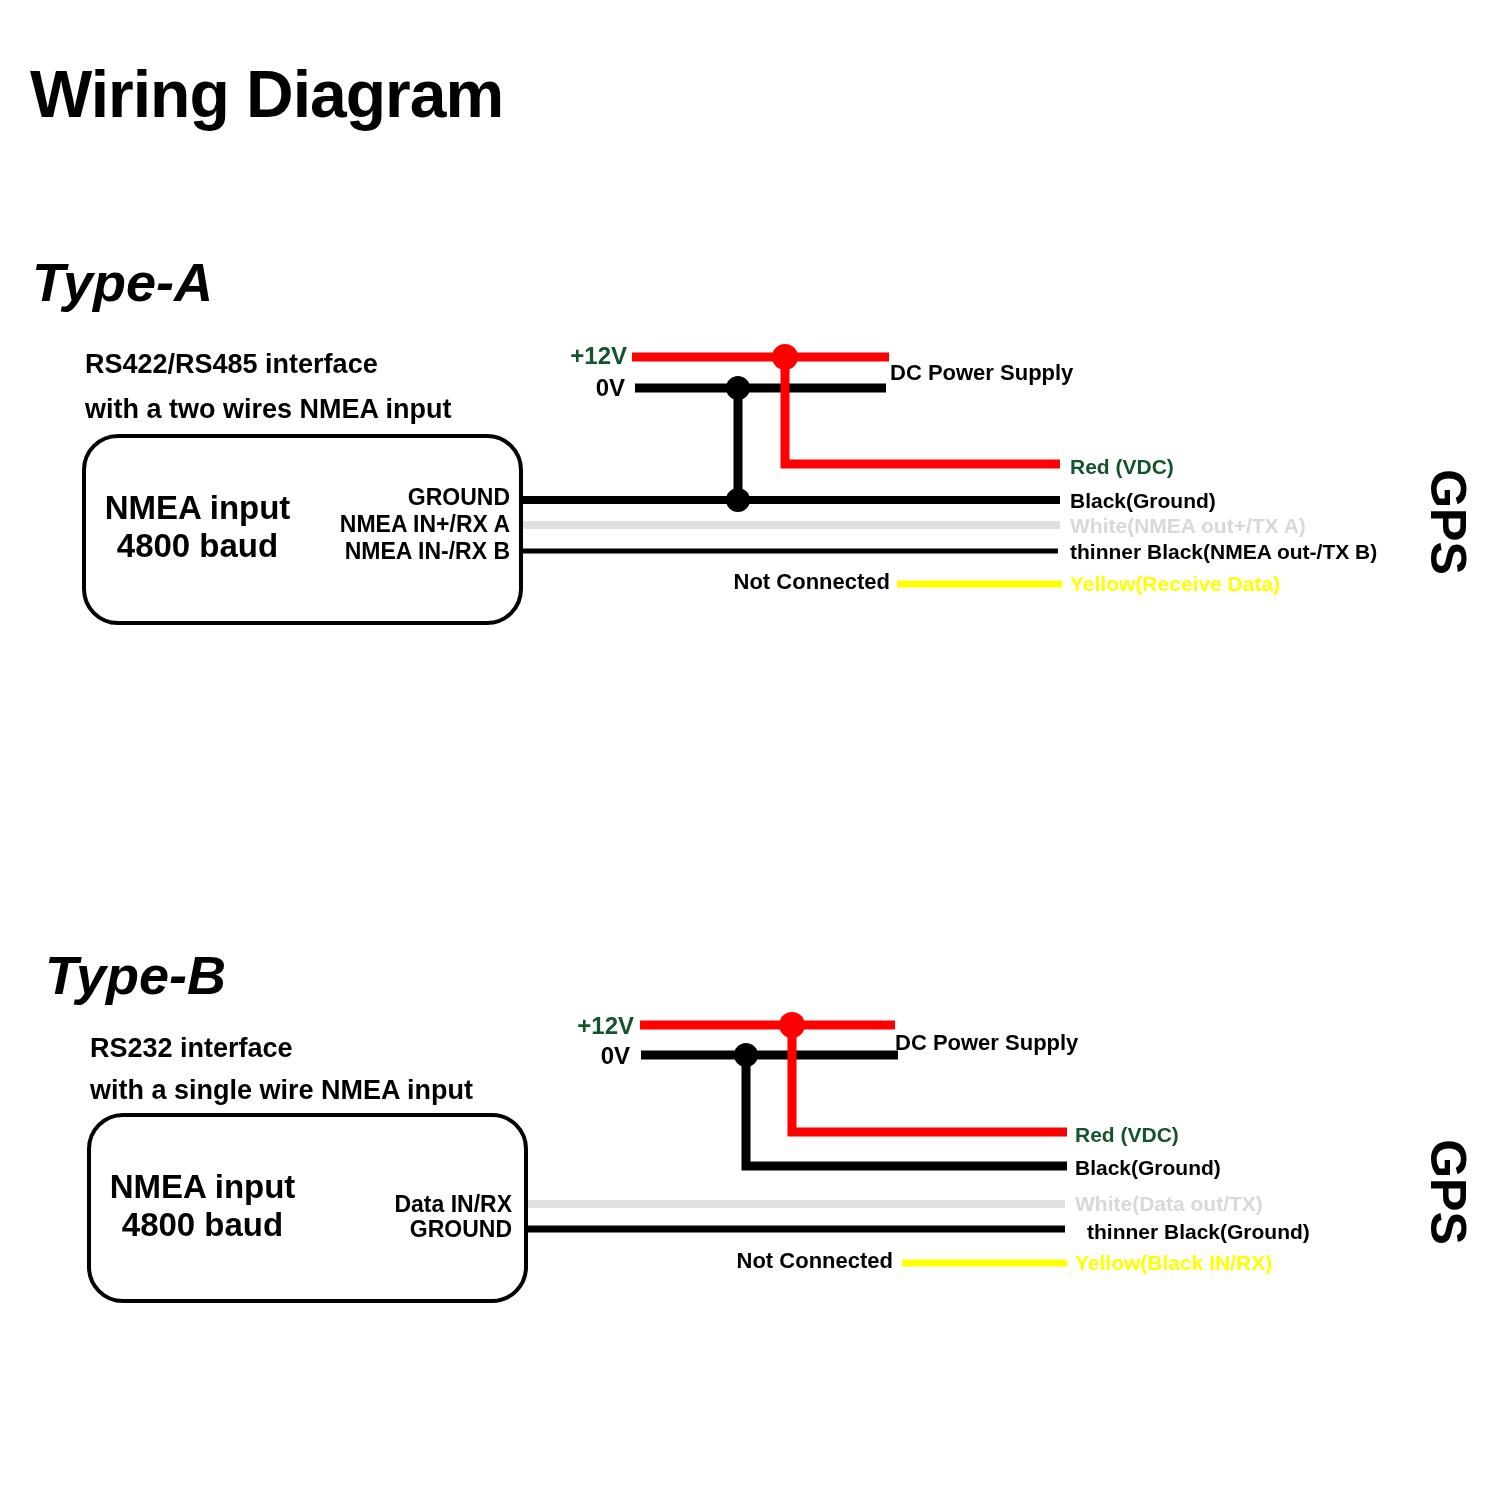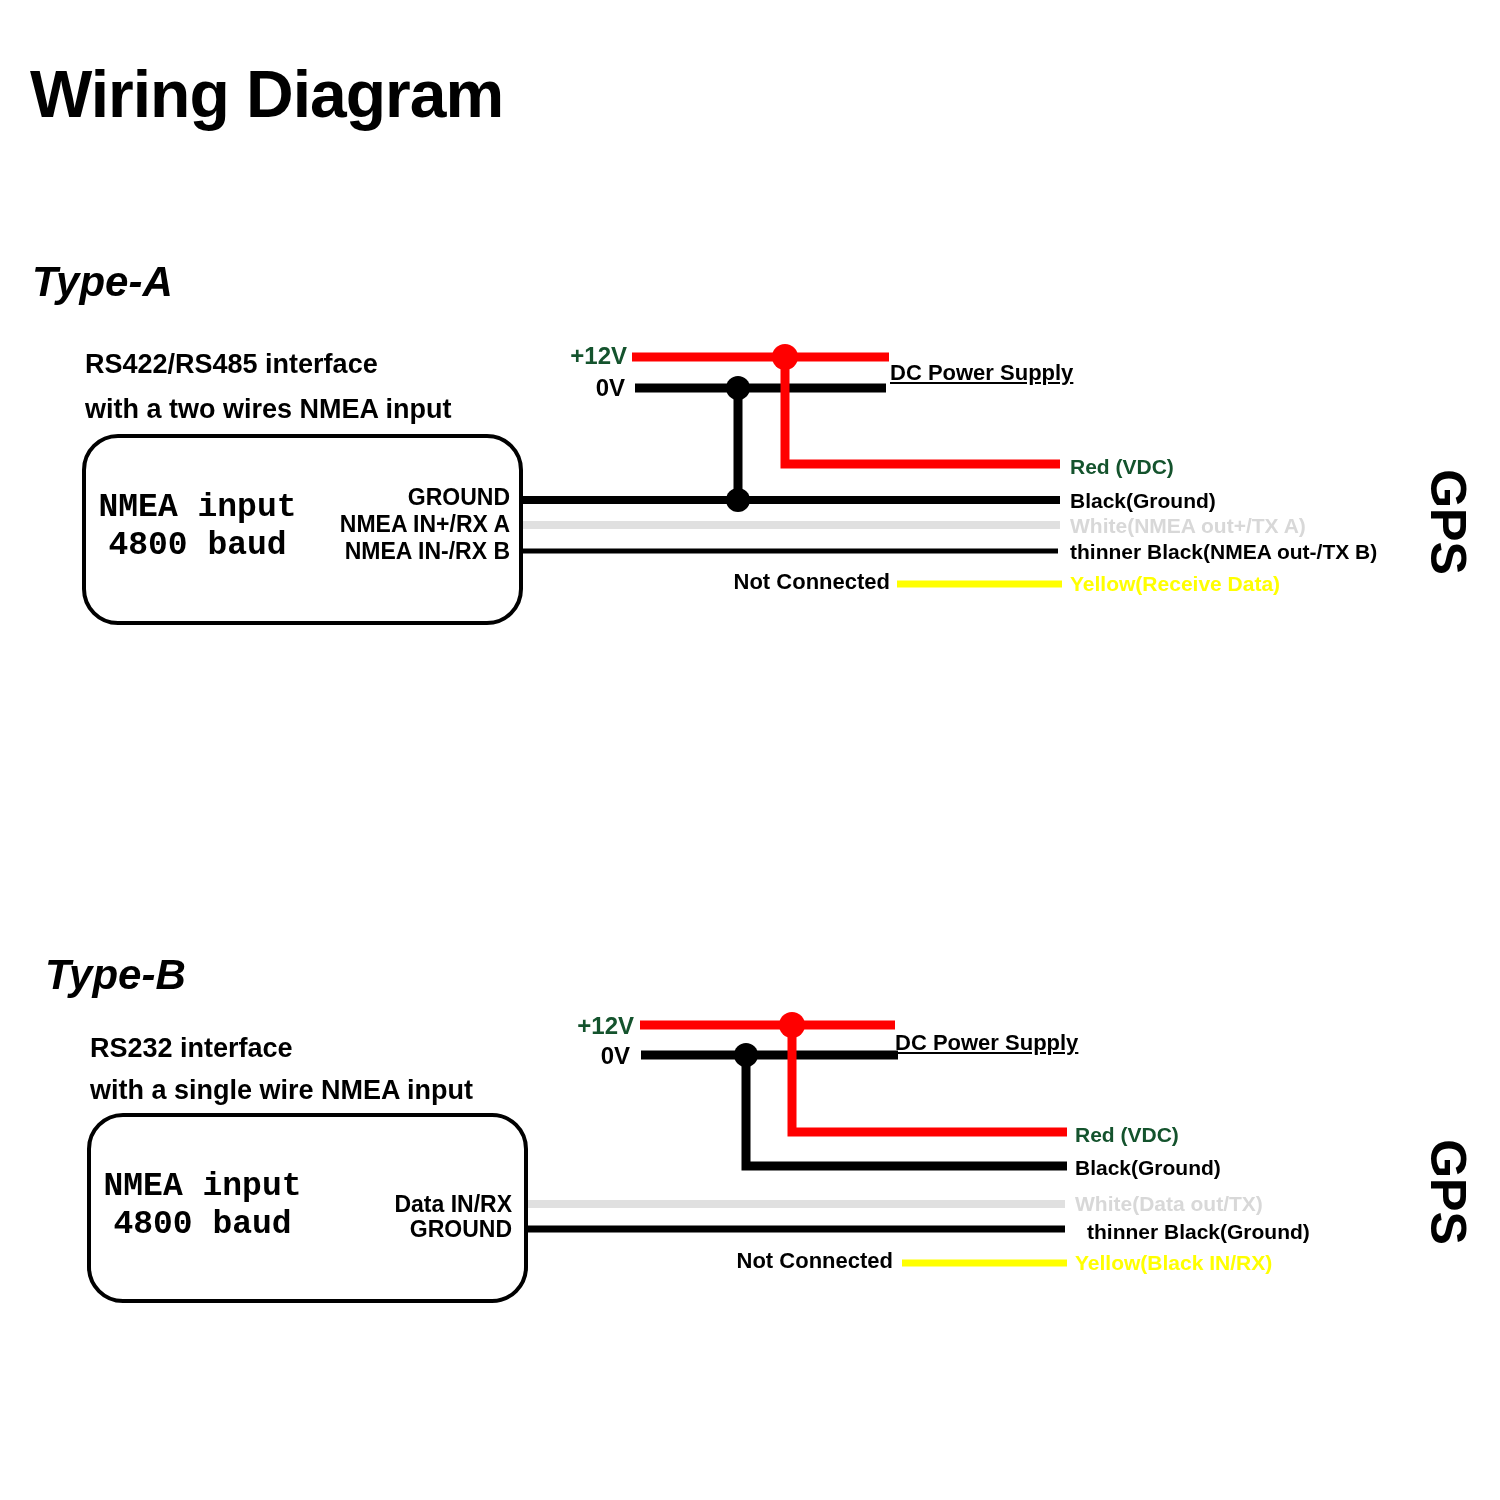--- a/index.html
+++ b/index.html
@@ -8,26 +8,26 @@
     font-family:"Liberation Sans", sans-serif; overflow:hidden;
   }
   svg.wires { position:absolute; left:0; top:0; }
   .lbl {
     position:absolute; display:flex; align-items:center;
     height:30px; font-weight:bold; white-space:nowrap; color:#000;
     font-size:21px; line-height:1;
   }
   .ra { justify-content:flex-end; }           
   .title    { height:80px; font-size:66px; letter-spacing:-1px; }
-  .sec-head { height:60px; font-size:42px; font-style:italic; }
+  .sec-head { height:60px; font-size:54px; font-style:italic; }
   .desc     { font-size:27px; }
-  .boxline  { height:40px; font-size:33px; justify-content:center;font-family:Liberation Mono, monospace; }
+  .boxline  { height:40px; font-size:33px; justify-content:center; }
   .pin      { font-size:23px; }
   .pwr      { font-size:24px; }
-  .dc       { font-size:22px;text-decoration:underline; }
+  .dc       { font-size:22px; }
   .nc       { font-size:22px; }
   .red      { color:#14532d; }
   .whitelbl { color:#d8d8d8; }
   .yellowlbl{ color:#ffff00; }
   .devbox {
     position:absolute; border:4px solid #000; border-radius:36px; background:#fff;
   }
   .gps {
     position:absolute; width:100px; height:60px;
     display:flex; align-items:center; justify-content:center;

